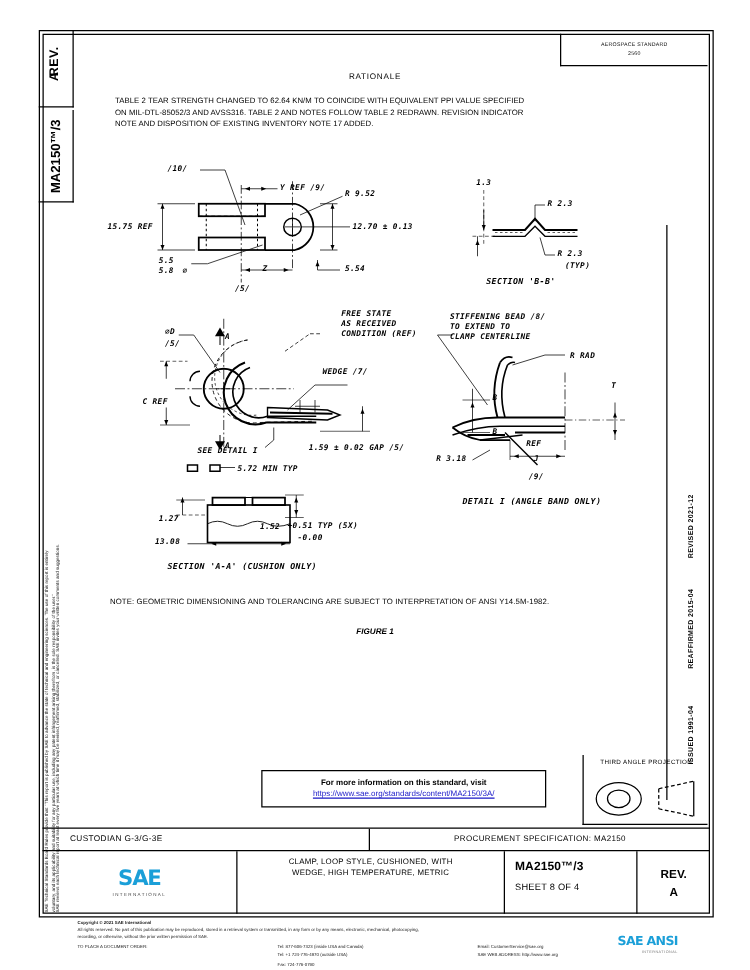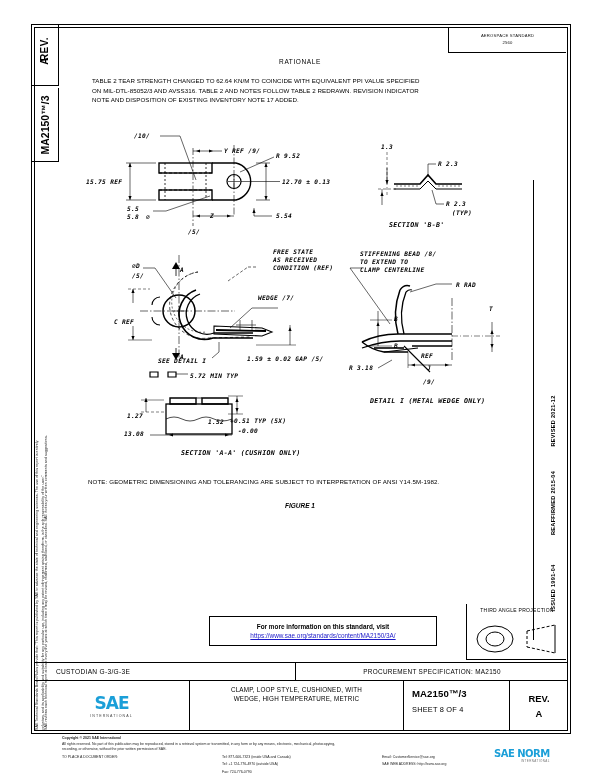--- a/index.html
+++ b/index.html
@@ -334,34 +334,34 @@
   <div class="lbl" style="left:247px;top:355px;">1.59 ± 0.02 GAP /5/</div>
   <div class="lbl" style="left:190px;top:372px;">5.72 MIN TYP</div>
   <div class="lbl" style="left:180px;top:266px;">A</div>
   <div class="lbl" style="left:180px;top:353px;">A</div>
 
   <div class="lbl" style="left:127px;top:412px;">1.27</div>
   <div class="lbl" style="left:124px;top:430px;">13.08</div>
   <div class="lbl" style="left:208px;top:418px;">1.52</div>
   <div class="lbl" style="left:230px;top:417px;">+0.51 TYP (5X)</div>
   <div class="lbl" style="left:238px;top:427px;">-0.00</div>
-  <div class="lbl cap" style="left:134px;top:449px;margin-left:47px;">SECTION 'A-A' (CUSHION ONLY)</div>
+  <div class="lbl cap" style="left:134px;top:449px;">SECTION 'A-A' (CUSHION ONLY)</div>
 
   <div class="lbl" style="left:360px;top:250px;">STIFFENING BEAD /8/</div>
   <div class="lbl" style="left:360px;top:258px;">TO EXTEND TO</div>
   <div class="lbl" style="left:360px;top:266px;">CLAMP CENTERLINE</div>
   <div class="lbl" style="left:456px;top:281px;">R RAD</div>
   <div class="lbl" style="left:489px;top:305px;">T</div>
   <div class="lbl" style="left:394px;top:315px;">B</div>
   <div class="lbl" style="left:394px;top:342px;">B</div>
   <div class="lbl" style="left:349px;top:364px;">R 3.18</div>
   <div class="lbl" style="left:421px;top:352px;">REF</div>
   <div class="lbl" style="left:427px;top:364px;">J</div>
   <div class="lbl" style="left:423px;top:378px;">/9/</div>
-  <div class="lbl cap" style="left:370px;top:397px;">DETAIL I (METAL WEDGE ONLY)</div>
+  <div class="lbl cap" style="left:370px;top:397px;">DETAIL I (ANGLE BAND ONLY)</div>
 
   <div class="gdt-note">NOTE:  GEOMETRIC DIMENSIONING AND TOLERANCING ARE SUBJECT TO INTERPRETATION OF ANSI Y14.5M-1982.</div>
   <div class="figure-cap">FIGURE 1</div>
 
   <div class="infobox">
     <div class="l1">For more information on this standard, visit</div>
     <div class="l2">https://www.sae.org/standards/content/MA2150/3A/</div>
   </div>
 
   <div class="tap">
@@ -431,17 +431,17 @@
       <div>Tel:        +1 724-776-4970 (outside USA)</div>
       <div>SAE WEB ADDRESS:  http://www.sae.org</div>
     </div>
     <div class="cols">
       <div>&nbsp;</div>
       <div>Fax:       724-776-0790</div>
       <div>&nbsp;</div>
     </div>
   </div>
   <div class="foot-logo">
-    <div class="m">SAE NORM</div>
+    <div class="m">SAE ANSI</div>
     <div class="sub">INTERNATIONAL</div>
   </div>
 
 </div>
 
 </body></html>

